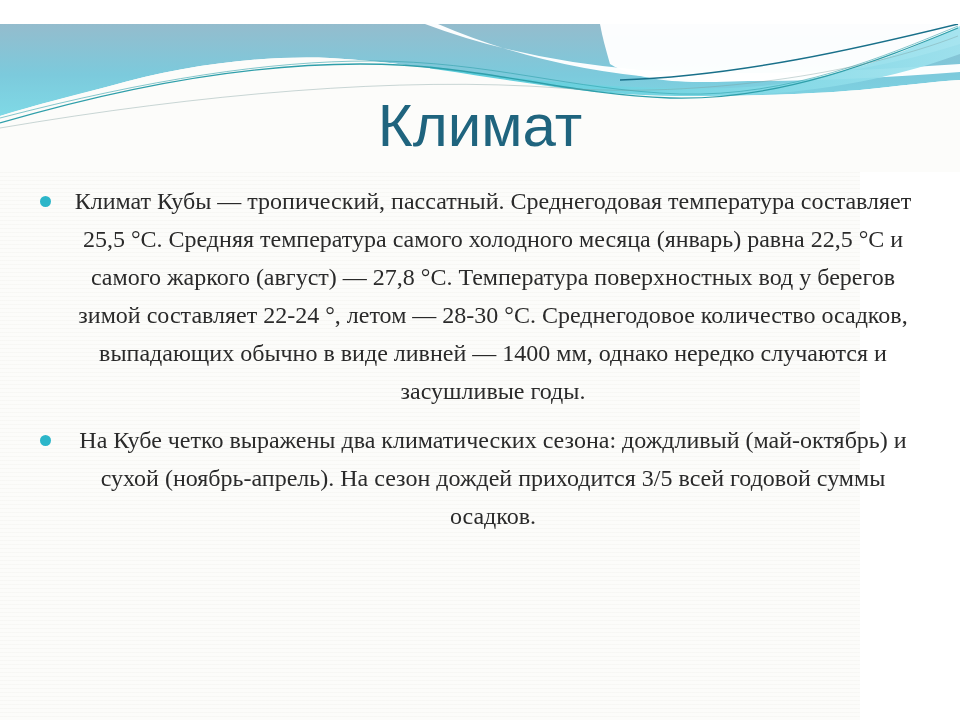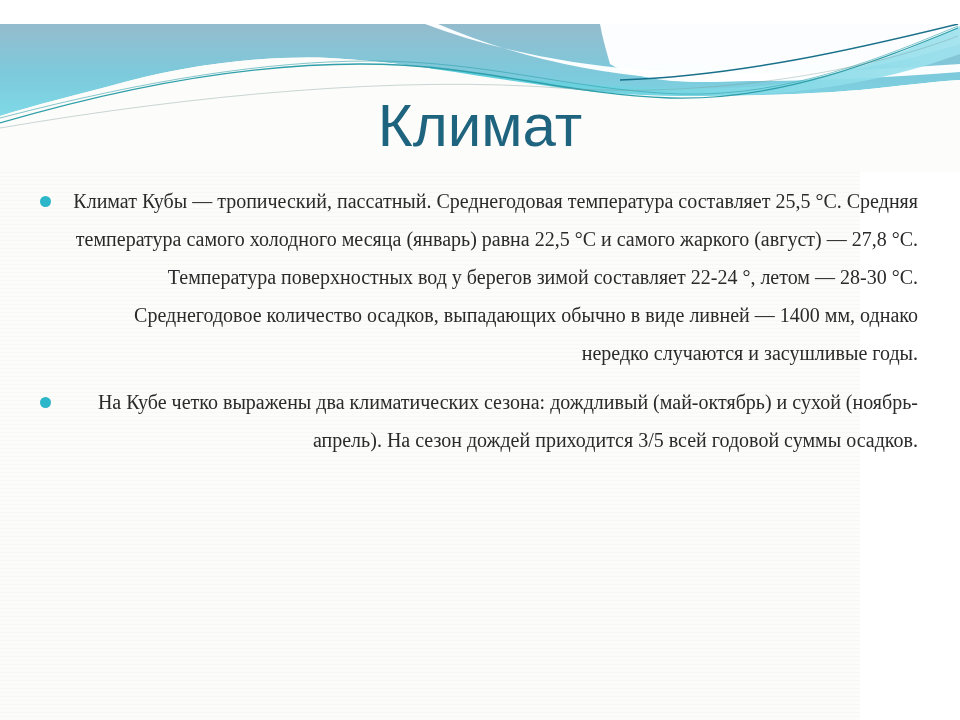--- a/index.html
+++ b/index.html
@@ -51,25 +51,25 @@
   .content {
     position: absolute;
     top: 158px;
     left: 38px;
     width: 880px;
   }
   .bullet-item {
     position: relative;
     padding-left: 30px;
     font-family: "Liberation Serif", "DejaVu Serif", serif;
-    font-size: 20px;
+    font-size: 24px;
     line-height: 38px;
     color: #2a2a2a;
     margin: 0 0 11px 0;
-    text-align: right;
+    text-align: center;
   }
   .bullet-dot {
     position: absolute;
     left: 2px;
     top: 14px;
     width: 11px;
     height: 11px;
     border-radius: 50%;
     background: #2cb6c9;
   }

